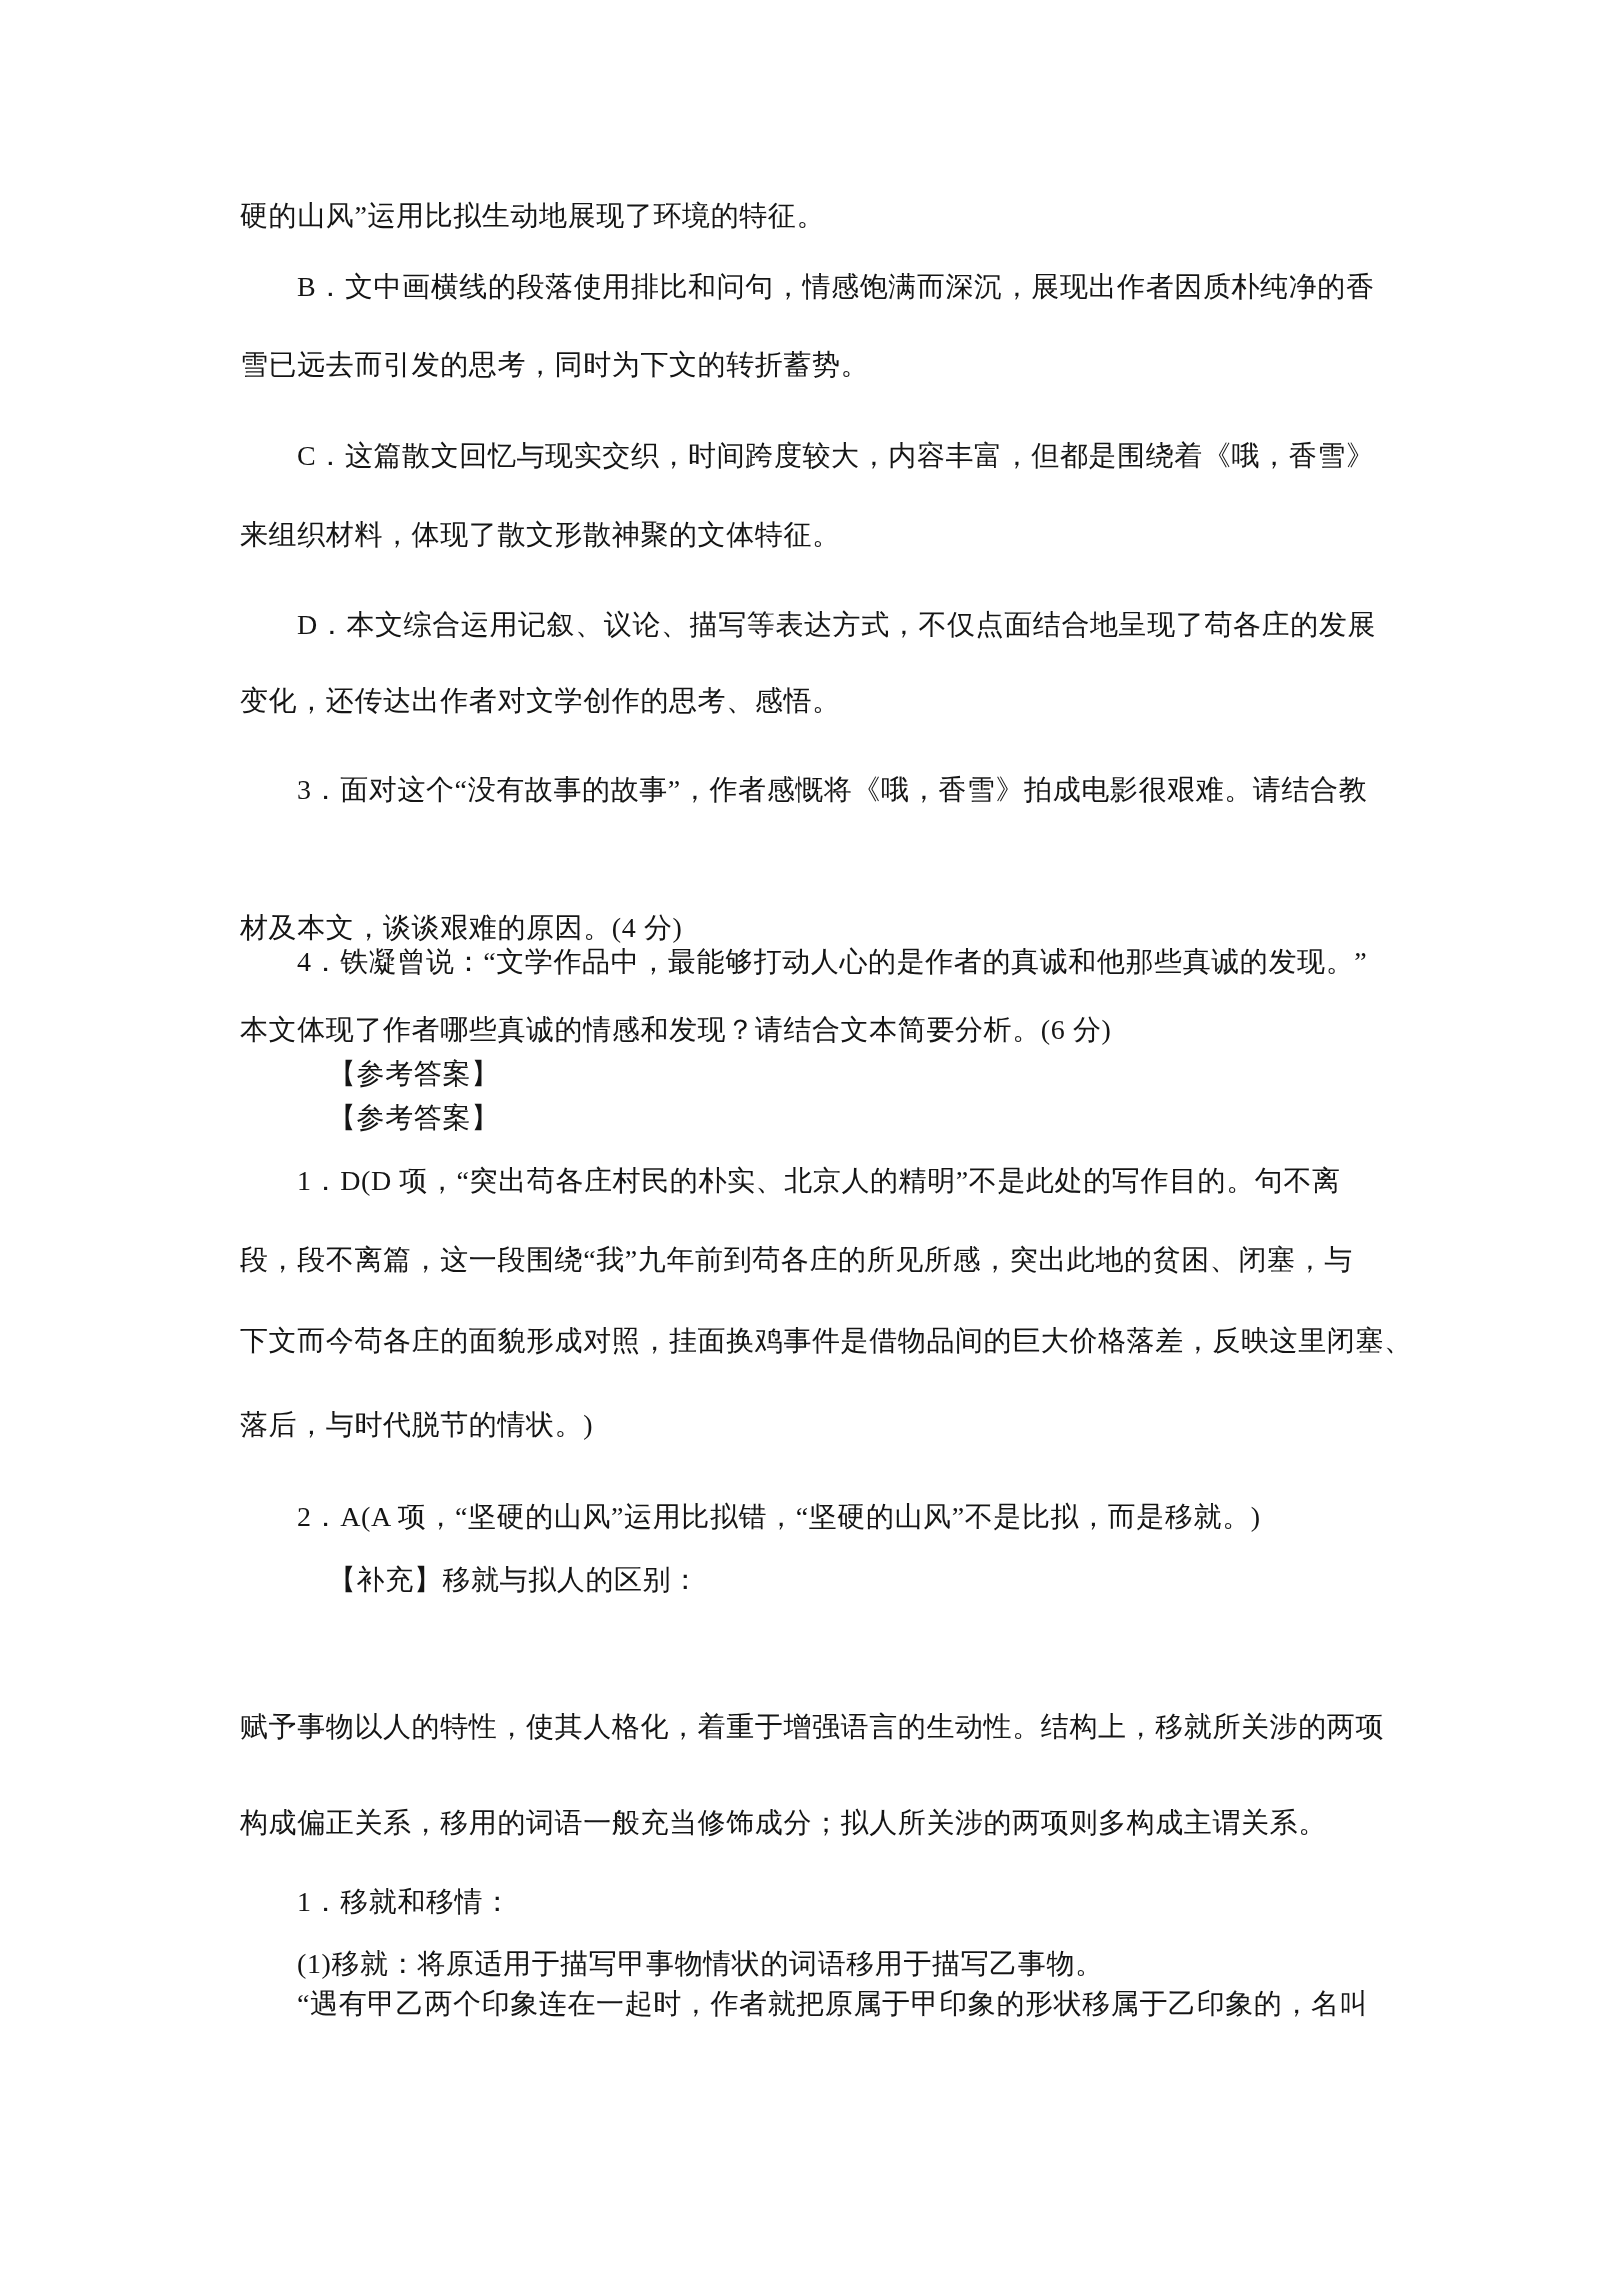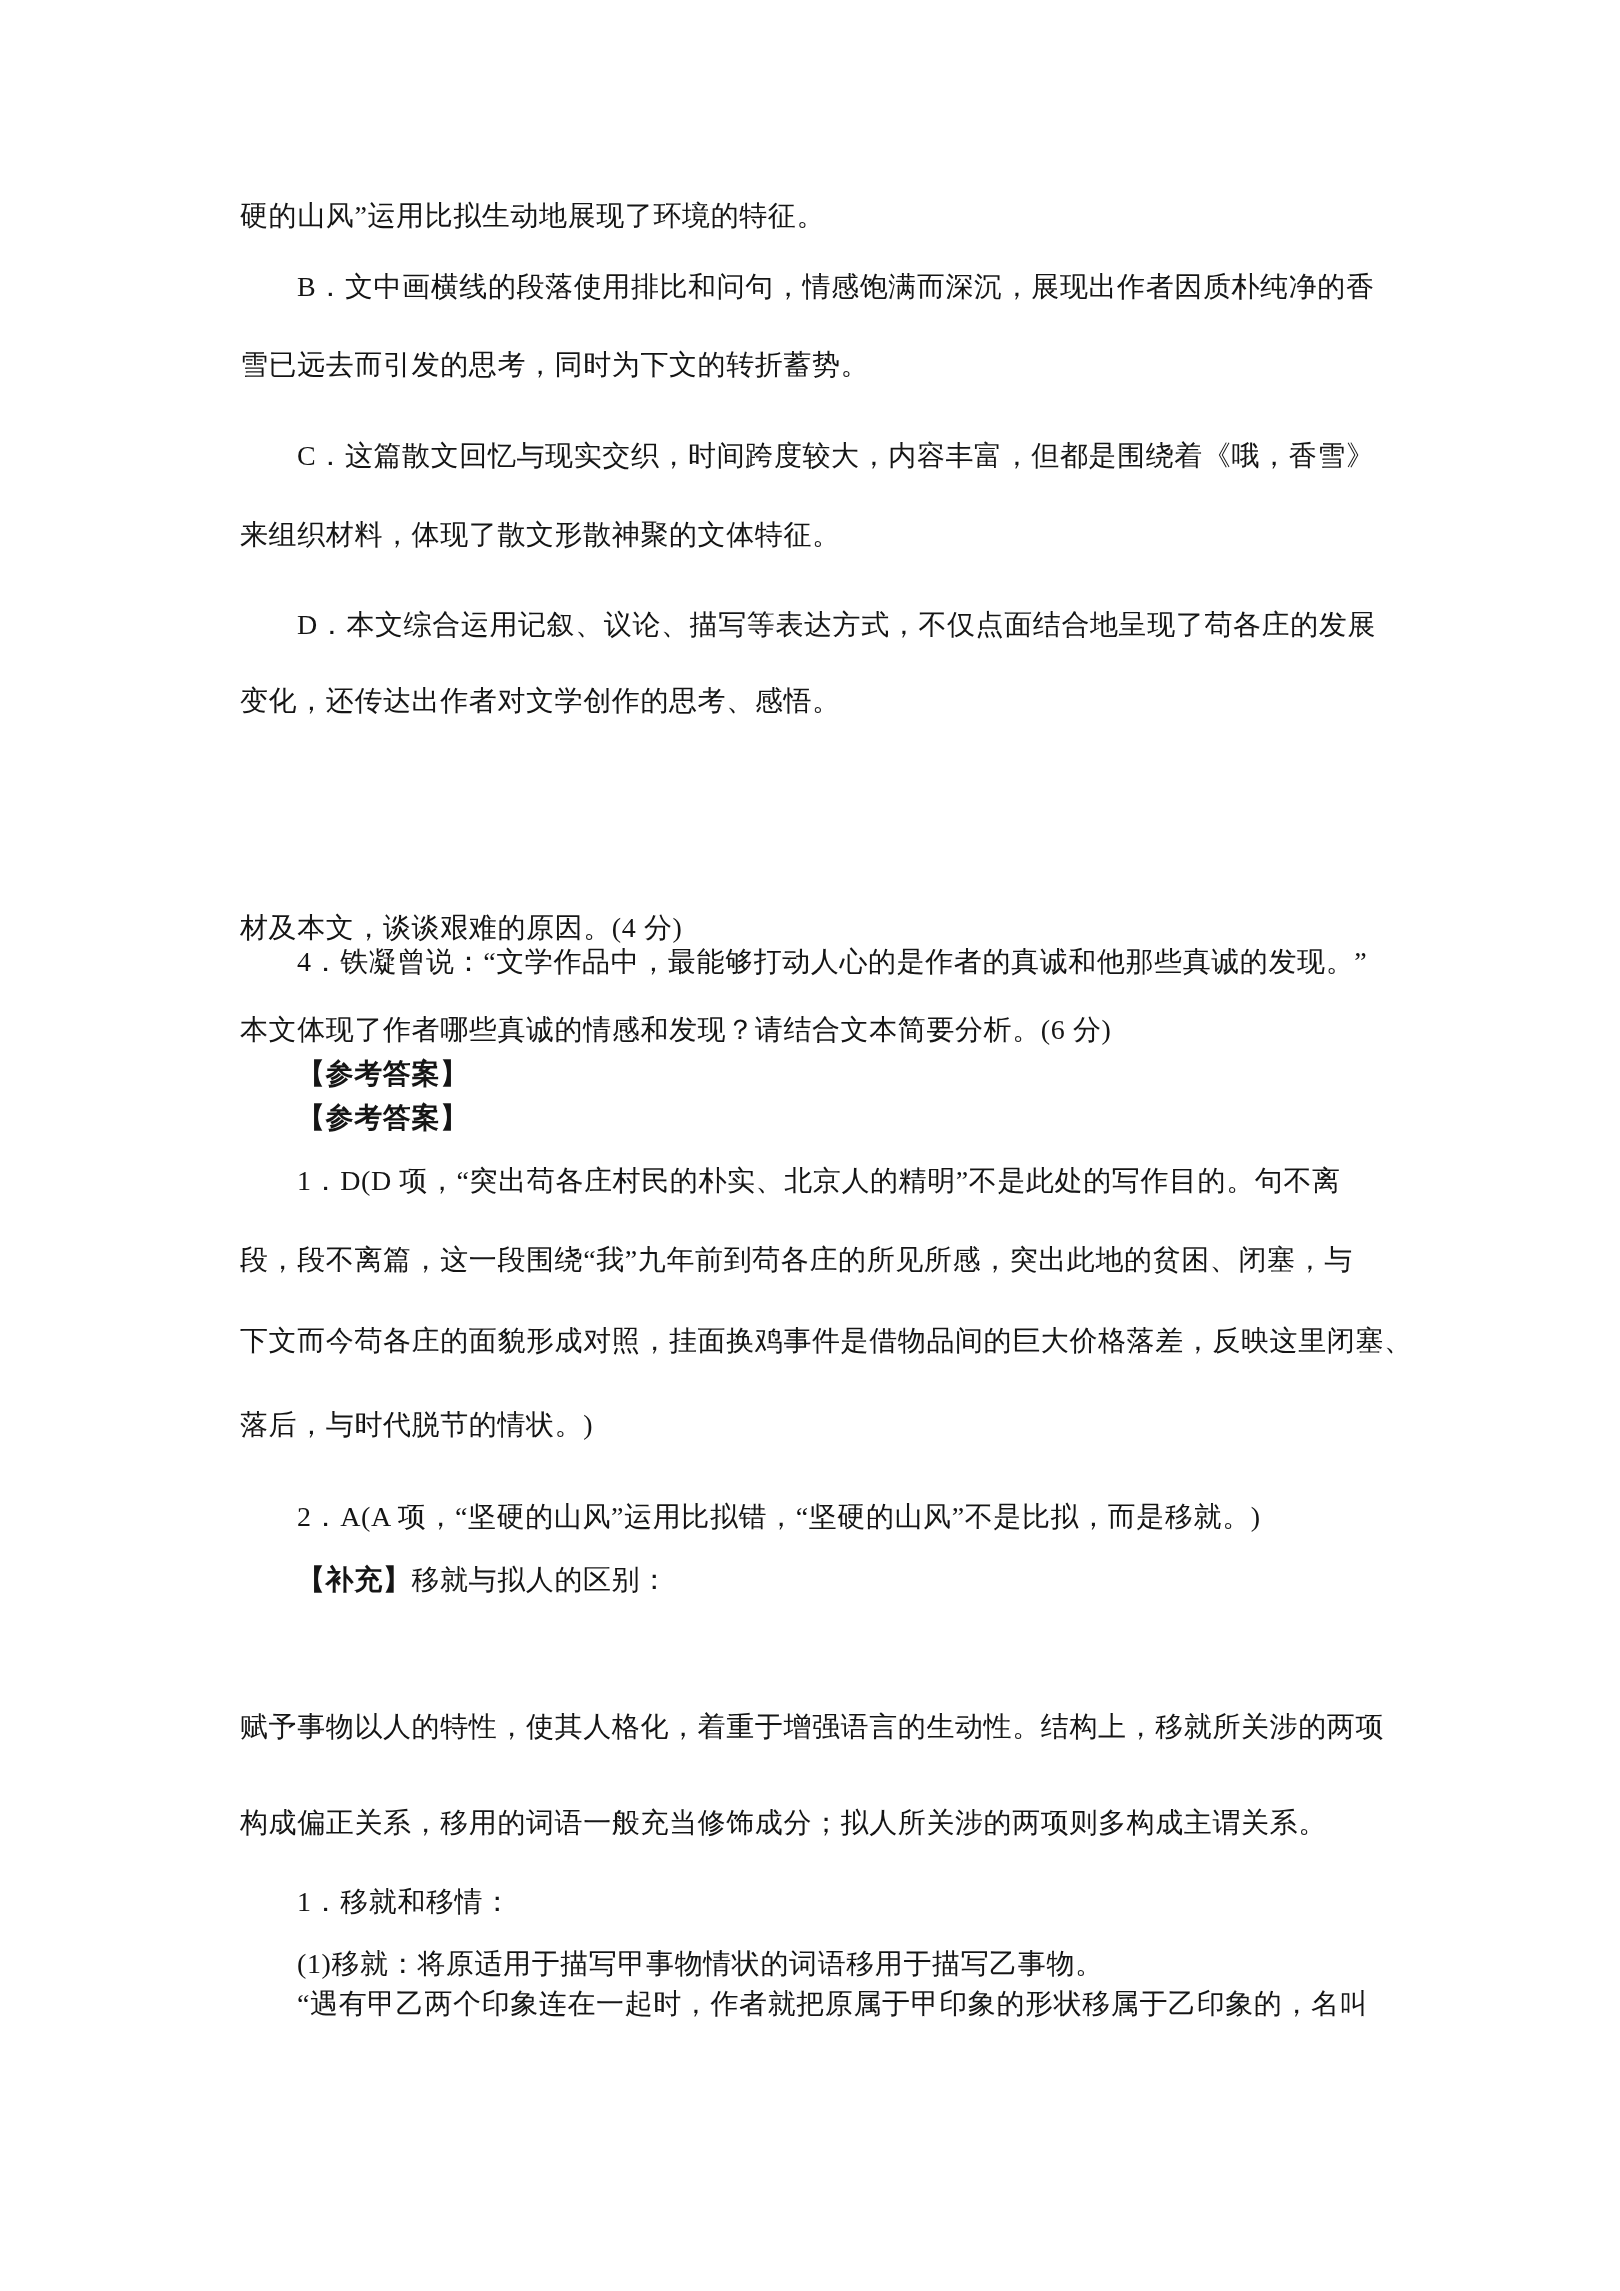--- a/index.html
+++ b/index.html
@@ -18,38 +18,39 @@
   }
   .ln {
     position: absolute;
     left: 240px;
     font-size: 28px;
     line-height: 1.25;
     letter-spacing: 0.6px;
     white-space: nowrap;
   }
   .ind { left: 297px; text-align: right; }
-  .b   { font-weight: 700; }
+  .b   { font-weight: 400; margin-left: 31px; }
 </style>
 </head>
 <body>
 
 <div class="page">
 
   <div class="ln" style="top:198px">硬的山风”运用比拟生动地展现了环境的特征。</div>
 
   <div class="ln ind" style="top:269px">B．文中画横线的段落使用排比和问句，情感饱满而深沉，展现出作者因质朴纯净的香</div>
   <div class="ln" style="top:347px">雪已远去而引发的思考，同时为下文的转折蓄势。</div>
 
   <div class="ln ind" style="top:438px">C．这篇散文回忆与现实交织，时间跨度较大，内容丰富，但都是围绕着《哦，香雪》</div>
   <div class="ln" style="top:517px">来组织材料，体现了散文形散神聚的文体特征。</div>
 
   <div class="ln ind" style="top:607px">D．本文综合运用记叙、议论、描写等表达方式，不仅点面结合地呈现了苟各庄的发展</div>
   <div class="ln" style="top:683px">变化，还传达出作者对文学创作的思考、感悟。</div>
 
+  <div class="ln ind" style="top:772px">3．面对这个“没有故事的故事”，作者感慨将《哦，香雪》拍成电影很艰难。请结合教</div>
   <div class="ln" style="top:910px">材及本文，谈谈艰难的原因。(4 分)</div>
 
   <div class="ln ind" style="top:944px">4．铁凝曾说：“文学作品中，最能够打动人心的是作者的真诚和他那些真诚的发现。”</div>
   <div class="ln" style="top:1012px">本文体现了作者哪些真诚的情感和发现？请结合文本简要分析。(6 分)</div>
 
   <div class="ln ind b" style="top:1056px">【参考答案】</div>
   <div class="ln ind b" style="top:1100px">【参考答案】</div>
 
   <div class="ln ind" style="top:1163px">1．D(D 项，“突出苟各庄村民的朴实、北京人的精明”不是此处的写作目的。句不离</div>
   <div class="ln" style="top:1242px">段，段不离篇，这一段围绕“我”九年前到苟各庄的所见所感，突出此地的贫困、闭塞，与</div>

